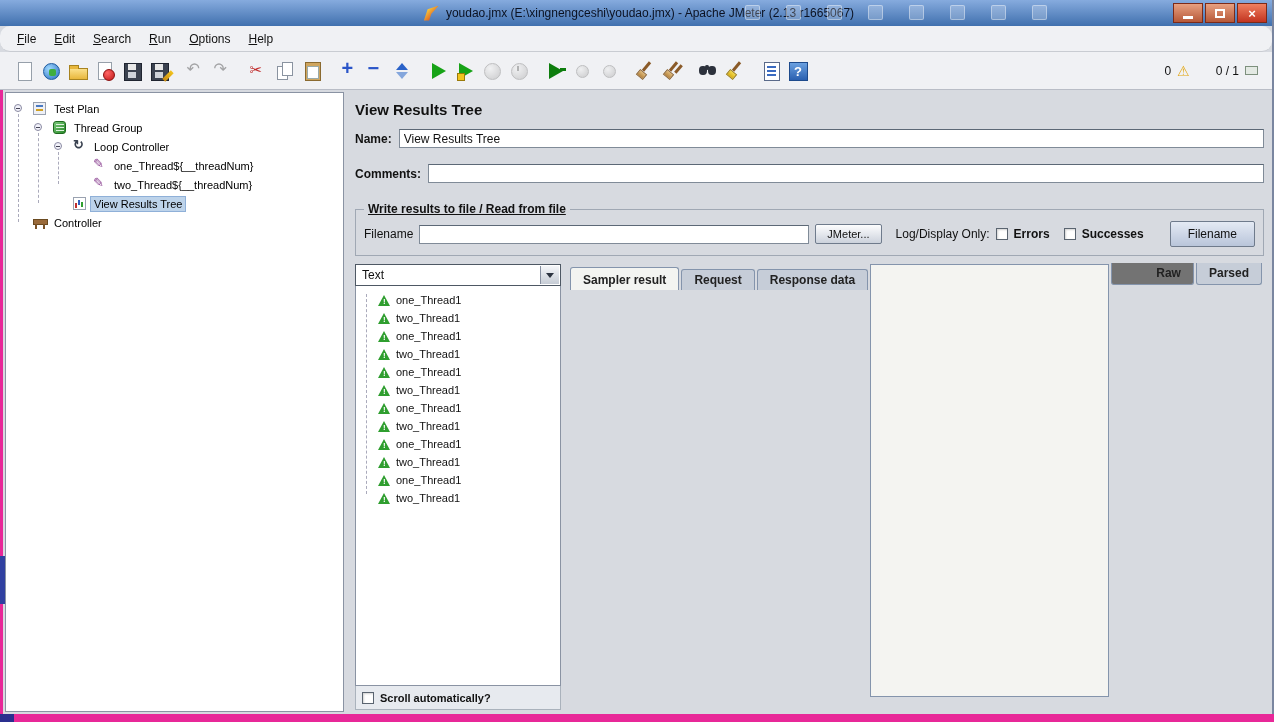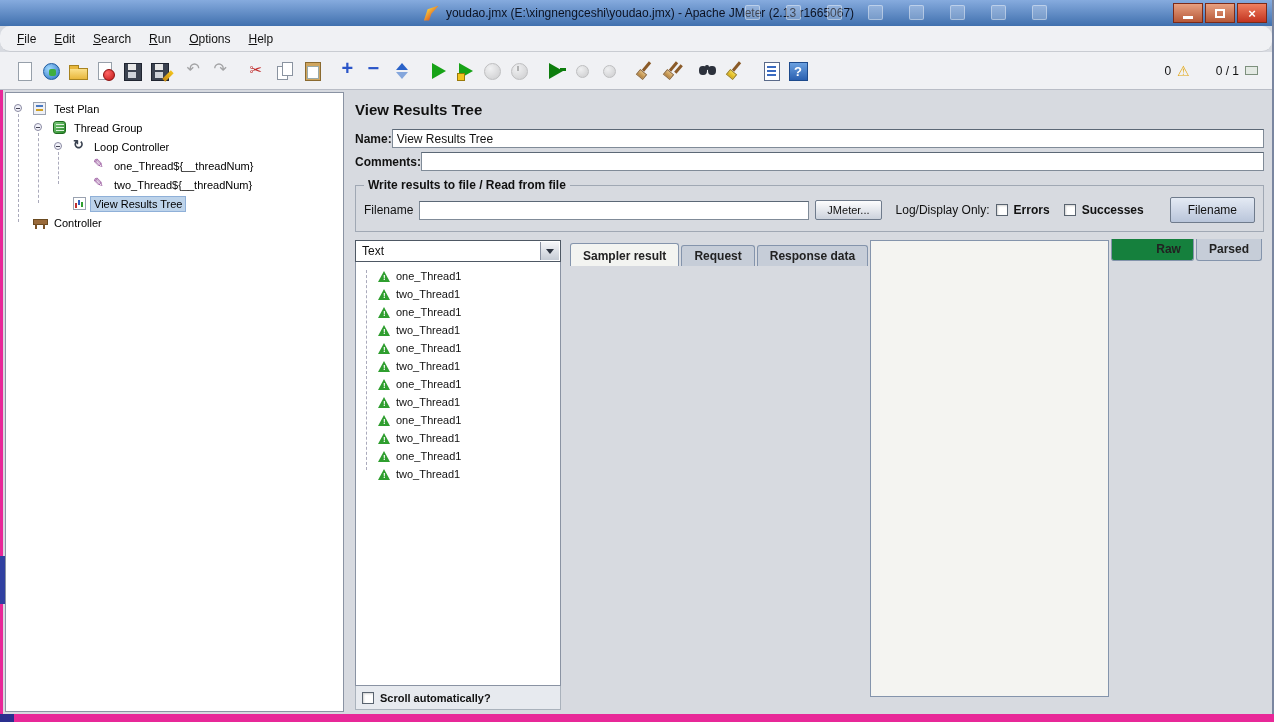--- a/index.html
+++ b/index.html
@@ -107,25 +107,25 @@
   .nico-results::before { content:""; position:absolute; inset:1px; background:#fff; border:1px solid #9aa2b0; }
   .nico-results::after { content:""; position:absolute; left:3px; top:7px; width:2px; height:5px; background:#c03030; box-shadow:3px -3px 0 #3060c0, 6px -1px 0 #30a030; }
   .nico-workbench::before { content:""; position:absolute; left:1px; top:4px; width:13px; height:4px; background:#9a6a3a; border:1px solid #6a4a20; }
   .nico-workbench::after { content:""; position:absolute; left:3px; top:9px; width:2px; height:5px; background:#7a5228; box-shadow:8px 0 0 #7a5228; }
 
   .vsplit { width:8px; flex:none; }
 
   
   .main-panel { flex:1; min-width:0; display:flex; flex-direction:column; font-size:12px; color:#111; }
   .panel-title { font-size:15px; font-weight:bold; margin:9px 0 11px 3px; }
-  .frow { display:flex; align-items:center; margin:0 2px 4px 3px;justify-content:space-between; }
+  .frow { display:flex; align-items:center; gap:7px; margin:0 2px 16px 3px;justify-content:space-between; }
   .frow label { font-weight:bold; flex:none; }
   .tfield { flex:1; height:19px; border:1px solid #808b98; border-top-color:#5c6876; background:#fff; font:12px "Liberation Sans", sans-serif; padding:1px 4px; color:#111; }
   fieldset.file-group { border:1px solid #a0a8b4; margin:3px 2px 0 3px; padding:5px 8px 8px; }
-  fieldset.file-group legend { font-weight:bold; padding:0 4px; font-size:12px; }
+  fieldset.file-group legend { font-weight:bold; padding:0 4px; font-size:12px;text-decoration:underline; }
   .fg-row { display:flex; align-items:center; gap:6px; }
   .fg-row .filename-field { flex:none; width:390px; }
   .btn { font:12px "Liberation Sans", sans-serif; color:#111; background:linear-gradient(#fdfdfe,#ccd2dc); border:1px solid #6f7b8c; padding:3px 13px; border-radius:2px; }
   .btn.browse { padding:3px 11px; font-size:11px; }
   .btn.configure { margin-left:auto; background:linear-gradient(#e4eaf4,#b9c5da); padding:5px 17px; }
   .cb { width:12px; height:12px; flex:none; background:#fff; border:1px solid #5a6470; box-shadow:inset 1px 1px 2px rgba(0,0,0,.18); display:inline-block; }
   .cb-label { font-weight:bold; }
 
   
   .lower { flex:1; min-height:0; display:flex; margin:8px 2px 2px 3px; }
@@ -145,21 +145,21 @@
   .hsplit { width:7px; flex:none; }
 
   
   .tabs-col { flex:1; min-width:0; display:flex; flex-direction:row; padding-bottom:13px; }
   .tab-row { height:25px; flex:none; display:flex; align-items:flex-end; padding-left:2px; position:relative; z-index:2; }
   .tab { font-size:12px; font-weight:bold; color:#222; background:#c6cdd8; border:1px solid #8494ac; border-bottom:none; border-radius:3px 3px 0 0; padding:3px 12px 3px; margin-right:2px; position:relative; top:1px; }
   .tab.active { background:#f3f4f1; padding-top:5px; z-index:3; }
   .tab-content { flex:1; border:1px solid #8494ac; background:#f4f4f1; z-index:1; }
   .tab-row.bottom { align-items:flex-start; }
   .tab-row.bottom .tab { border:1px solid #8494ac; border-top:none; border-radius:0 0 3px 3px; top:-1px; padding:3px 12px 4px; }
-  .tab-row.bottom .tab.active { background:#15803d;padding-left:44px; }
+  .tab-row.bottom .tab.active { background:#737373;padding-left:44px; }
 </style>
 </head>
 <body>
 
 <div class="screen">
   <div class="window">
 
     <div class="titlebar">
       <span class="app-icon"></span>
       <span class="title-text">youdao.jmx (E:\xingnengceshi\youdao.jmx) - Apache JMeter (2.13 r1665067)</span>

